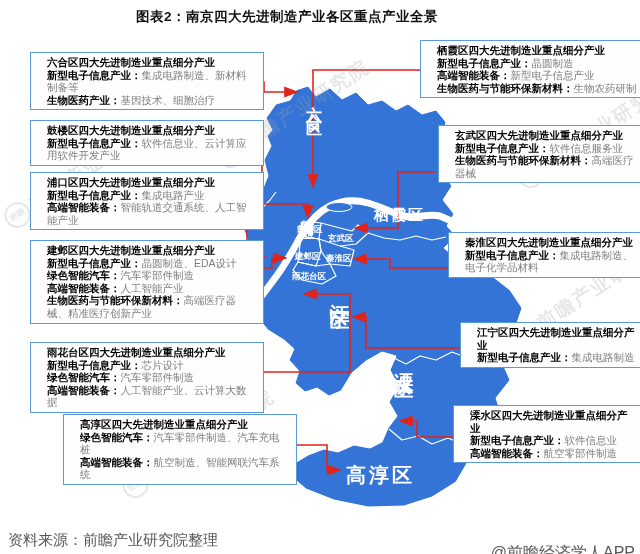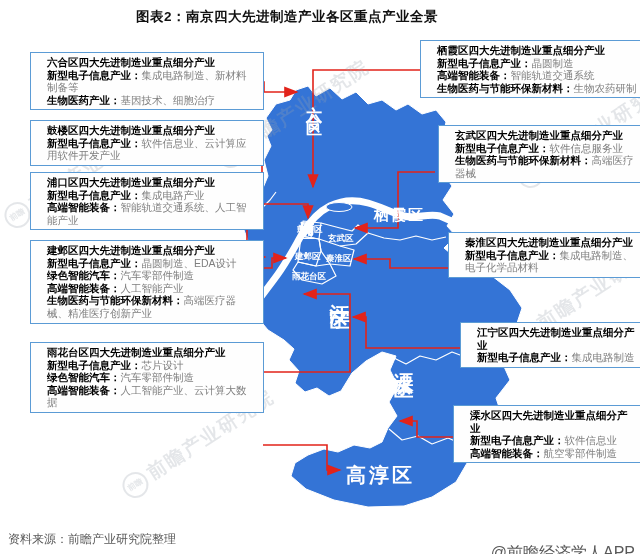--- a/index.html
+++ b/index.html
@@ -26,21 +26,21 @@
   .med{font-size:15px;letter-spacing:2px;margin-left:38px;}
   .small{font-size:8.5px;font-weight:bold;letter-spacing:0;font-family:Liberation Mono, monospace;}
   .wm{
     position:absolute;z-index:2;color:#9aa3ad;opacity:.26;font-size:19px;font-weight:bold;
     transform:rotate(-33deg);white-space:nowrap;letter-spacing:2px;
   }
   .wm-logo{
     display:inline-block;width:22px;height:22px;border:2px solid #9aa3ad;border-radius:50%;
     font-size:8px;line-height:22px;text-align:center;vertical-align:middle;margin-right:4px;letter-spacing:0;
   }
-  .footer-src{position:absolute;left:8px;top:531px;font-size:12px;color:#595959;z-index:5;}
+  .footer-src{position:absolute;left:8px;top:531px;font-size:15px;color:#595959;z-index:5;}
   .footer-credit{position:absolute;right:5px;top:543px;font-size:16px;color:#595959;z-index:5;}
 </style>
 </head>
 <body>
 
 <div id="stage">
 
   <div class="title">图表2：南京四大先进制造产业各区重点产业全景</div>
 
   <div class="wm" style="left:-8px;top:160px"><span class="wm-logo">前瞻</span><span>前瞻产业研究院</span></div>
@@ -134,25 +134,30 @@
     <div class="ci"><b>生物医药与节能环保新材料：</b><span>高端医疗器械、精准医疗创新产业</span></div>
   </div>
 
   <div class="callout" style="left:30px;top:342px;width:200px">
     <div class="ct">雨花台区四大先进制造业重点细分产业</div>
     <div class="ci"><b>新型电子信息产业：</b><span>芯片设计</span></div>
     <div class="ci"><b>绿色智能汽车：</b><span>汽车零部件制造</span></div>
     <div class="ci"><b>高端智能装备：</b><span>人工智能产业、云计算大数据</span></div>
   </div>
 
+  <div class="callout" style="left:63px;top:414px;width:200px">
+    <div class="ct">高淳区四大先进制造业重点细分产业</div>
+    <div class="ci"><b>绿色智能汽车：</b><span>汽车零部件制造、汽车充电桩</span></div>
+    <div class="ci"><b>高端智能装备：</b><span>航空制造、智能网联汽车系统</span></div>
+  </div>
 
   <div class="callout" style="left:420px;top:40px;width:205px">
     <div class="ct">栖霞区四大先进制造业重点细分产业</div>
     <div class="ci"><b>新型电子信息产业：</b><span>晶圆制造</span></div>
-    <div class="ci"><b>高端智能装备：</b><span>智能轨道交通系统</span></div>
+    <div class="ci"><b>高端智能装备：</b><span>新型电子信息产业</span></div>
     <div class="ci"><b>生物医药与节能环保新材料：</b><span>生物农药研制</span></div>
   </div>
 
   <div class="callout" style="left:438px;top:125px;width:186px">
     <div class="ct">玄武区四大先进制造业重点细分产业</div>
     <div class="ci"><b>新型电子信息产业：</b><span>软件信息服务业</span></div>
     <div class="ci"><b>生物医药与节能环保新材料：</b><span>高端医疗器械</span></div>
   </div>
 
   <div class="callout" style="left:448px;top:232px;width:177px">

